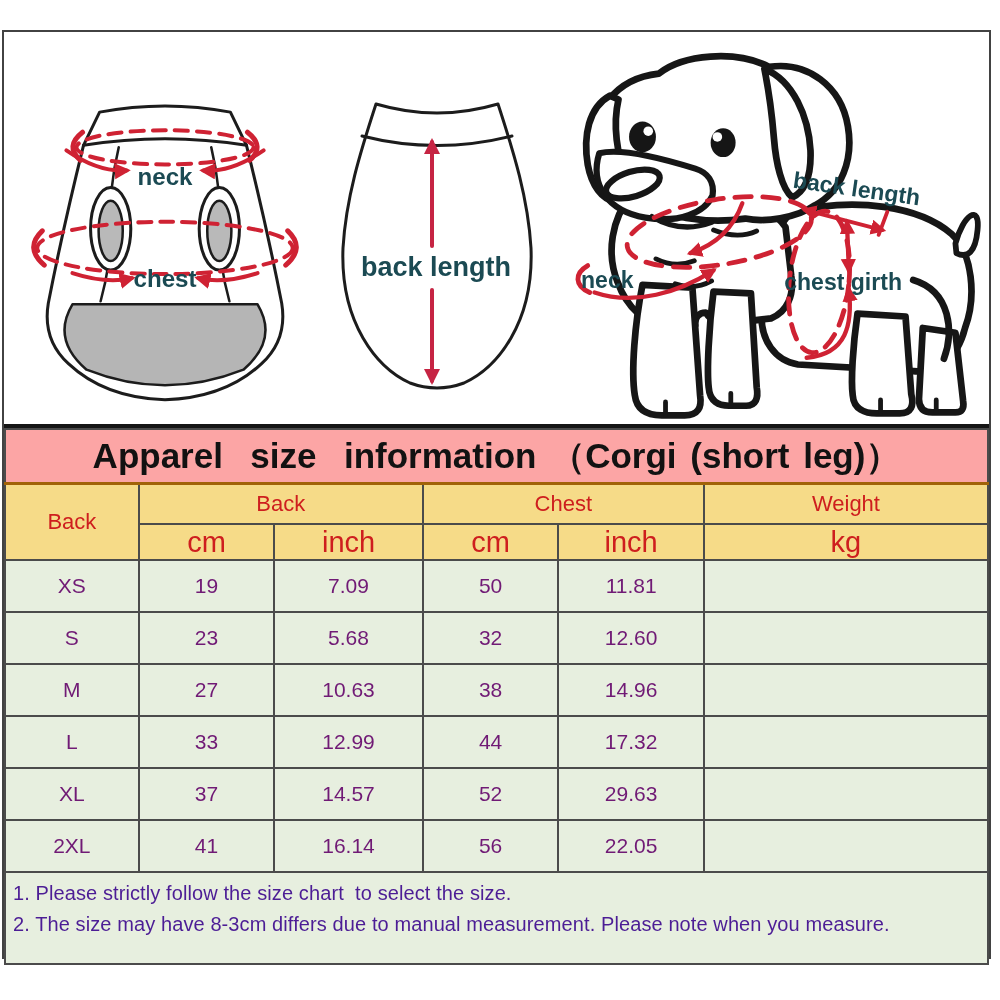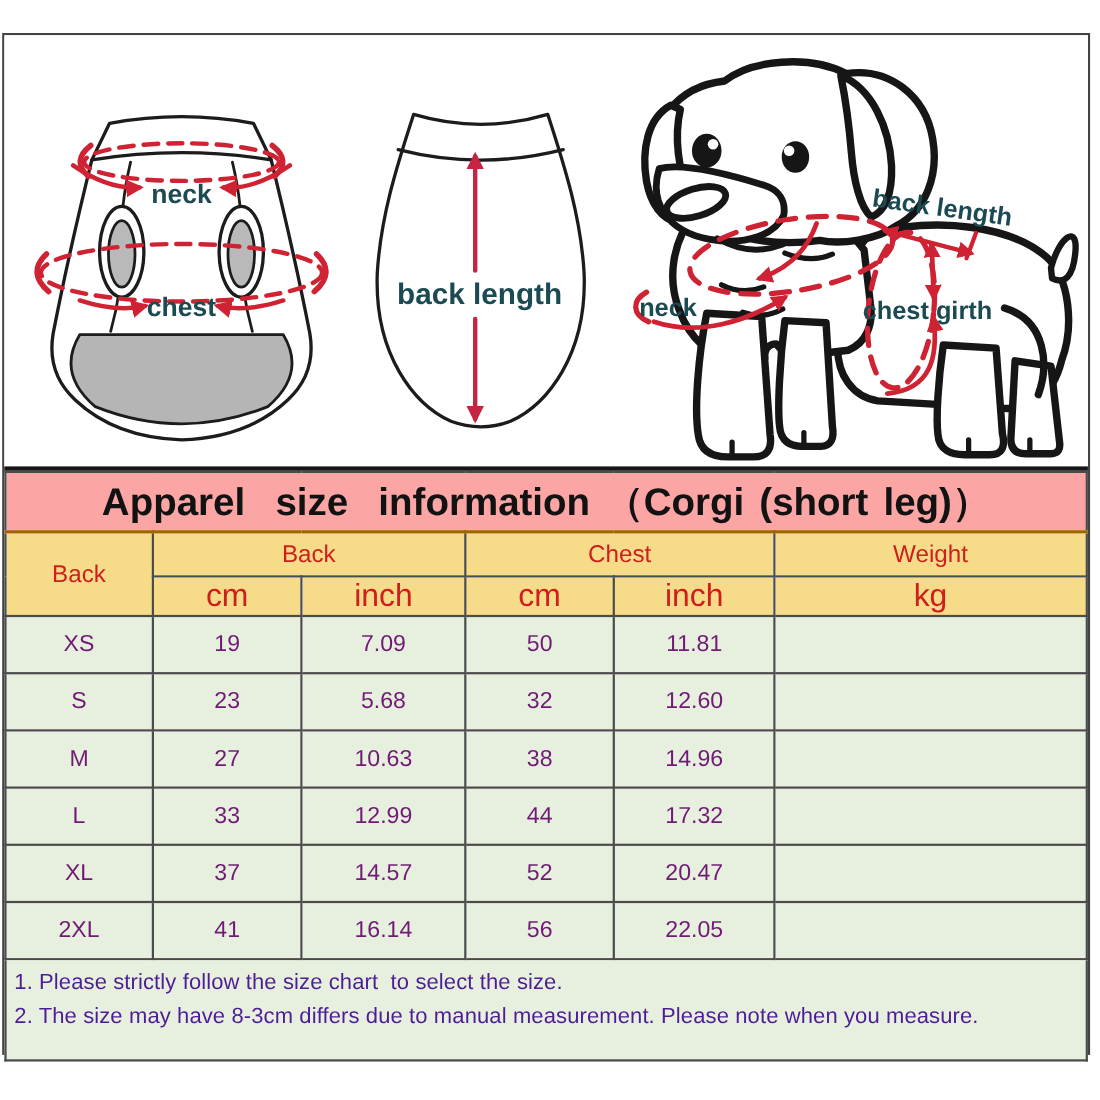--- a/index.html
+++ b/index.html
@@ -198,21 +198,21 @@
             <td>12.99</td>
             <td>44</td>
             <td>17.32</td>
             <td></td>
           </tr>
           <tr class="data-row">
             <td>XL</td>
             <td>37</td>
             <td>14.57</td>
             <td>52</td>
-            <td>20.47</td>
+            <td>29.63</td>
             <td></td>
           </tr>
           <tr class="data-row">
             <td>2XL</td>
             <td>41</td>
             <td>16.14</td>
             <td>56</td>
             <td>22.05</td>
             <td></td>
           </tr>

